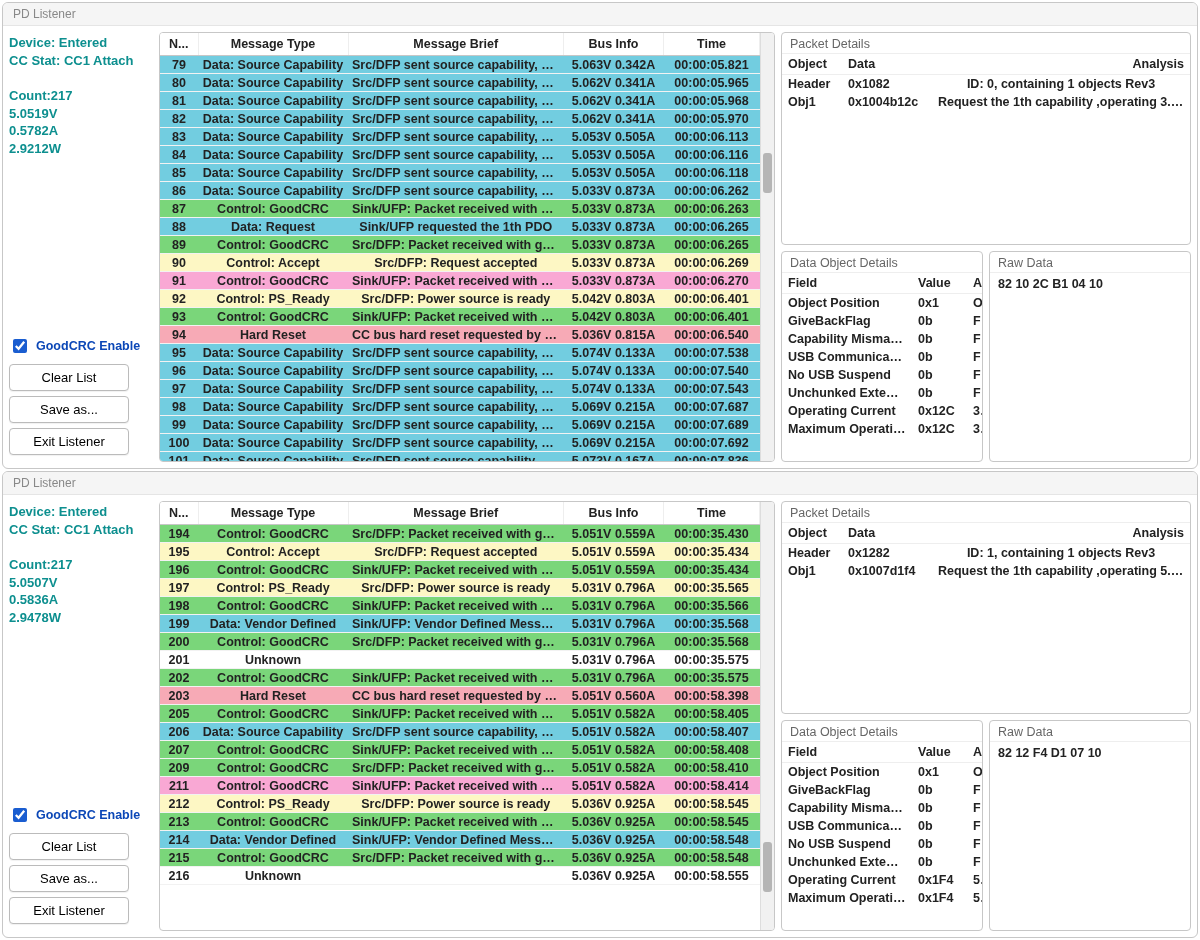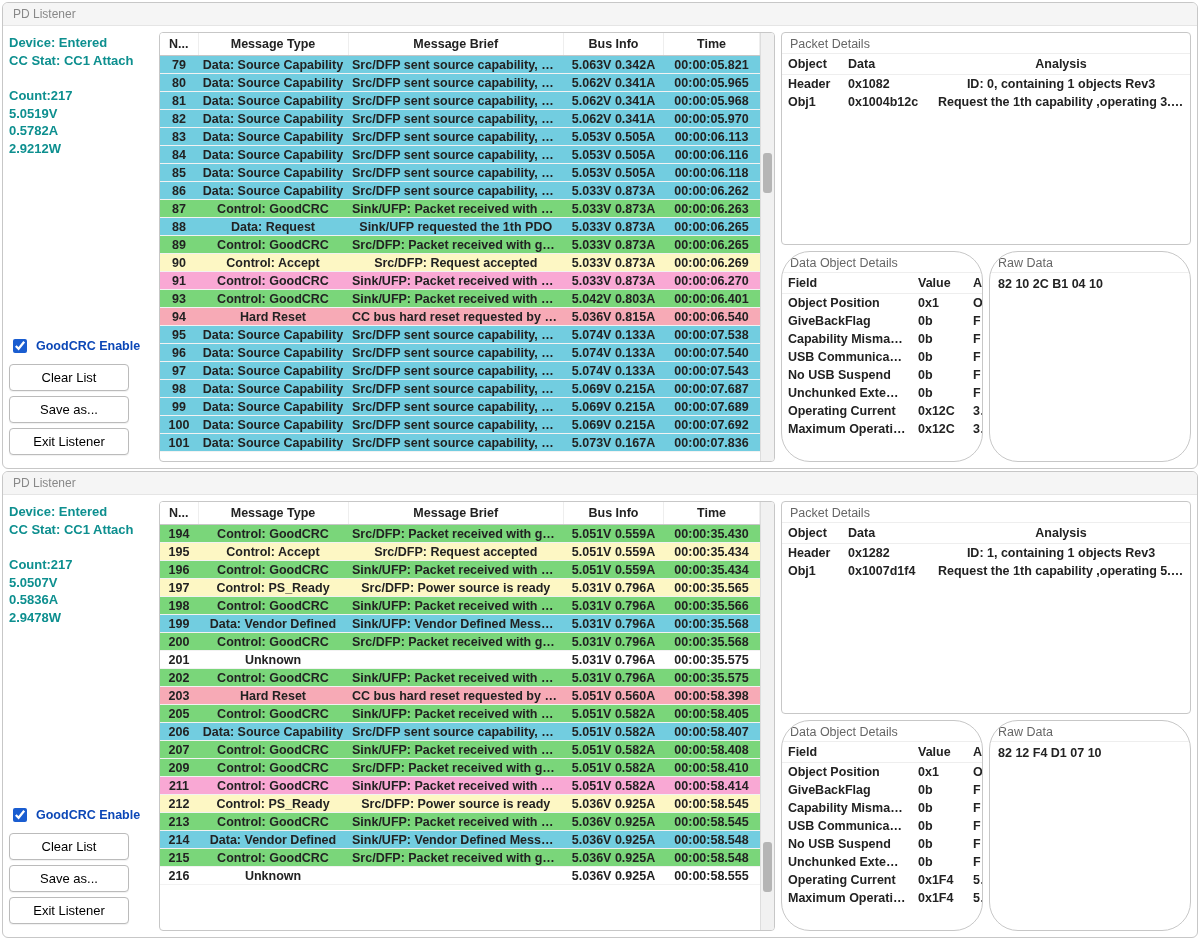--- a/index.html
+++ b/index.html
@@ -94,24 +94,24 @@
   .right{
     width:420px;
     padding:6px 6px 6px 4px;
     display:flex;flex-direction:column;gap:6px;
   }
   .panel{
     border:1px solid var(--border);border-radius:4px;flex:1;overflow:hidden;display:flex;flex-direction:column;
   }
   .panel-h{color:var(--panelHdr);font-size:12.5px;font-weight:400;padding:4px 8px 2px;border-bottom:1px solid #eee;}
   .pdtbl{width:100%;border-collapse:collapse;table-layout:fixed;}
-  .pdtbl th{font-weight:700;text-align:center;padding:3px 6px;border-bottom:1px solid #eee;font-size:12.5px;}
+  .pdtbl th{font-weight:700;text-align:right;padding:3px 6px;border-bottom:1px solid #eee;font-size:12.5px;}
   .pdtbl td{padding:2px 6px;font-weight:700;font-size:12.5px;white-space:nowrap;overflow:hidden;text-overflow:ellipsis;}
   .lower{display:flex;gap:6px;flex:1;}
-  .lower .panel{flex:1;border-radius:29px;}
+  .lower .panel{flex:1;}
   .raw{flex:0 0 120px;}
 </style>
 </head>
 <body>
 
 <div id="root">
     <div class="listener">
       <div class="titlebar">PD Listener</div>
       <div class="listener-body">
         <div class="left">
@@ -231,20 +231,27 @@
                   <td class="col-brief">Src/DFP: Request accepted</td>
                   <td class="col-bus">5.033V 0.873A</td>
                   <td class="col-time">00:00:06.269</td>
                 </tr>
                 <tr style="background: #f9a8d4;">
                   <td class="col-n">91</td>
                   <td class="col-type">Control: GoodCRC</td>
                   <td class="col-brief">Sink/UFP: Packet received with good CRC</td>
                   <td class="col-bus">5.033V 0.873A</td>
                   <td class="col-time">00:00:06.270</td>
+                </tr>
+                <tr style="background: rgb(253, 247, 196);">
+                  <td class="col-n">92</td>
+                  <td class="col-type">Control: PS_Ready</td>
+                  <td class="col-brief">Src/DFP: Power source is ready</td>
+                  <td class="col-bus">5.042V 0.803A</td>
+                  <td class="col-time">00:00:06.401</td>
                 </tr>
                 <tr style="background: rgb(122, 214, 122);">
                   <td class="col-n">93</td>
                   <td class="col-type">Control: GoodCRC</td>
                   <td class="col-brief">Sink/UFP: Packet received with good CRC</td>
                   <td class="col-bus">5.042V 0.803A</td>
                   <td class="col-time">00:00:06.401</td>
                 </tr>
                 <tr style="background: rgb(247, 170, 182);">
                   <td class="col-n">94</td>

